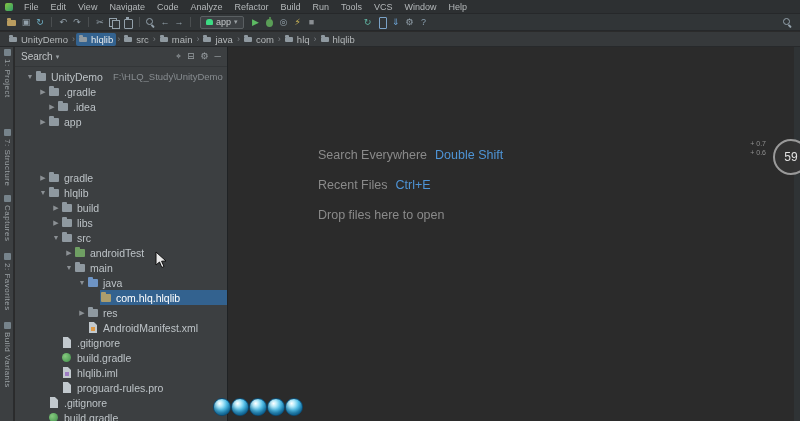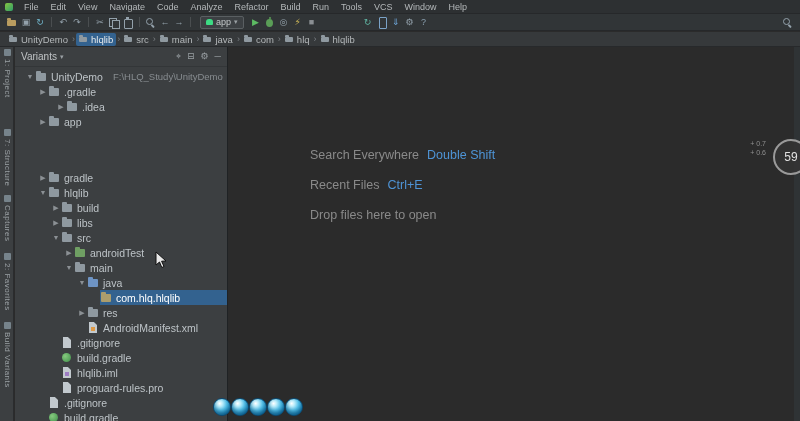--- a/index.html
+++ b/index.html
@@ -79,21 +79,21 @@
   .tic.folder::after{content:'';position:absolute;left:1px;top:2px;width:10px;height:8px;background:var(--fc,#8f99a0);border-radius:1px}
   .tic.file::after{content:'';position:absolute;left:2px;top:0;width:8px;height:11px;background:#c2c9ce;
                    clip-path:polygon(0 0,62% 0,100% 28%,100% 100%,0 100%)}
   .tic.file.mark::before{content:'';position:absolute;left:4px;top:5px;width:4px;height:4px;z-index:1;background:var(--mc,#888)}
   .tic.gradle::after{content:'';position:absolute;left:1px;top:1px;width:9px;height:9px;border-radius:50%;
                      background:radial-gradient(circle at 35% 35%,#86ca7e,#3e8e49)}
 
   
   .editor{position:absolute;left:229px;top:47px;width:571px;height:374px;background:var(--editor-bg,#2b2b2b)}
   .editor-scroll{position:absolute;right:0;top:0;width:6px;height:100%;background:#2f3335}
-  .shortcuts{position:absolute;left:81px;top:93px}
+  .shortcuts{position:absolute;left:89px;top:93px}
   .sline{height:30px;display:flex;align-items:center;font-size:12.5px}
   .sline .act{color:#8a8a8a;margin-right:8px}
   .sline .keys{color:var(--accent-blue,#4e94d6)}
   .rates{position:absolute;right:34px;top:92px;font-size:7px;color:#8f8f8f;line-height:9px;text-align:right}
 
   
   .fps{position:absolute;left:773px;top:139px;width:36px;height:36px;border-radius:50%;
        border:2px solid #9a9a9a;background:rgba(52,52,52,.85);display:flex;align-items:center;
        justify-content:center;font-size:12px;color:#e0e0e0;z-index:20}
   .spheres{position:absolute;left:213px;top:398px;display:flex;z-index:30}
@@ -223,21 +223,21 @@
       </div>
       <div class="stripe-btn" style="top: 275px;">
         <span class="stripe-ic"></span>
         <span class="vtxt">Build Variants</span>
       </div>
     </div>
 
   <div class="project">
     <div class="p-header">
       <div class="p-title">
-        <span>Variants</span>
+        <span>Search</span>
         <span class="p-caret">▾</span>
       </div>
       <div class="p-icons">
           <span class="p-ic">⌖</span>
           <span class="p-ic">⊟</span>
           <span class="p-ic">⚙</span>
           <span class="p-ic">─</span>
         </div>
     </div>
     <div class="tree">
@@ -249,21 +249,21 @@
             <span class="extra">F:\HLQ_Study\UnityDemo</span>
           </span>
         </div>
         <div class="trow" style="padding-left: 23px;">
           <span class="arrow">▶</span>
           <span class="main">
             <span class="tic folder"></span>
             <span class="lbl">.gradle</span>
           </span>
         </div>
-        <div class="trow" style="padding-left: 41px;">
+        <div class="trow" style="padding-left: 32px;">
           <span class="arrow">▶</span>
           <span class="main">
             <span class="tic folder"></span>
             <span class="lbl">.idea</span>
           </span>
         </div>
         <div class="trow" style="padding-left: 23px;">
           <span class="arrow">▶</span>
           <span class="main">
             <span class="tic folder"></span>

